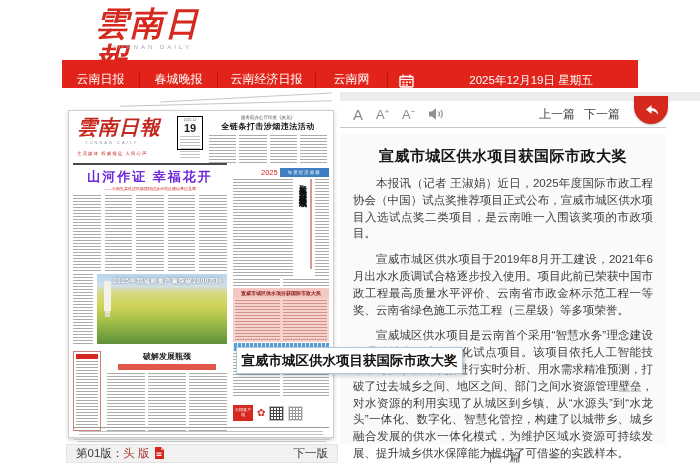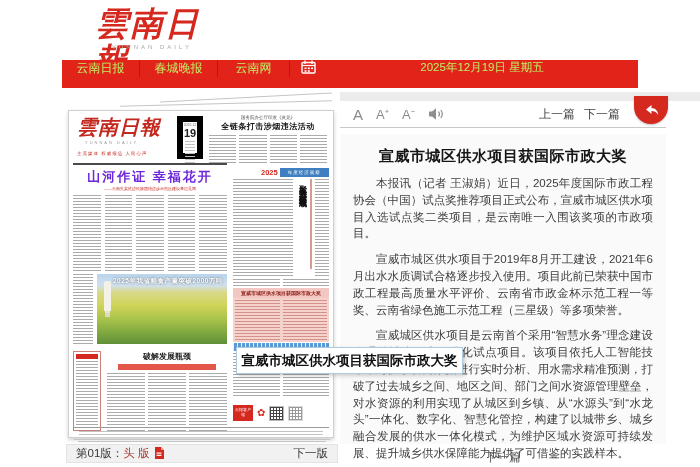--- a/index.html
+++ b/index.html
@@ -9,35 +9,35 @@
   .abs { position:absolute; }
   .micro { background:repeating-linear-gradient(180deg,#ababab 0 1px,transparent 1px 3px); }
   .micro-lt { background:repeating-linear-gradient(180deg,#c2c2c2 0 1px,transparent 1px 3px); }
   .micro-pink { background:repeating-linear-gradient(180deg,#d2918a 0 1px,transparent 1px 3px); }
 
   
   .logo { left:95px; top:6px; width:130px; color:#d5281e; font-family:"DejaVu Serif", serif;
           font-weight:bold; font-style:italic; font-size:33px; line-height:36px; letter-spacing:2px; }
   .logo-sub { left:112px; top:44px; font-size:6px; color:#a9a9a9; letter-spacing:3px; }
 
-  .nav { left:62px; top:60px; width:576px; height:28px; background:#e2231a; display:flex; align-items:flex-start; color:#bef264; }
+  .nav { left:62px; top:60px; width:576px; height:28px; background:#e2231a; display:flex; align-items:flex-end; color:#ffffff; }
   .nav-item { display:flex; align-items:center; justify-content:center; font-size:12px;
               border-right:1px solid rgba(120,0,0,.35); cursor:pointer; }
   .nav-cal { width:36px; display:flex; align-items:center; justify-content:center; }
   .nav-date { flex:1; display:flex; align-items:center; justify-content:center; font-size:11.5px; }
 
   
   .stackline { border-top:1px solid #c5c5c5; height:2px; }
   .paper { left:68px; top:110px; width:266px; height:328px; background:#fff;
            border:1px solid #cfcfcf; box-shadow:0 2px 4px rgba(0,0,0,.18); }
   .np-logo { left:8px; top:5px; width:100px; color:#c3271e; font-family:"DejaVu Serif", serif;
              font-weight:bold; font-style:italic; font-size:20px; line-height:22px; letter-spacing:1px; }
   .np-logo-sub { left:16px; top:29px; font-size:4px; color:#999; letter-spacing:2px; }
   .np-slogan { left:8px; top:40px; width:100px; font-size:4.5px; color:#c3271e; letter-spacing:1px; }
-  .np-datebox { left:108px; top:5px; width:26px; height:43px; border:6px solid #000000; text-align:center; padding-top:1px; }
+  .np-datebox { left:108px; top:5px; width:26px; height:34px; border:1px solid #000000; text-align:center; padding-top:1px; }
   .np-datebox .d-top { font-size:3.5px; color:#666; }
   .np-datebox .d-day { font-size:11px; font-weight:bold; color:#222; line-height:12px; }
   .np-datebox .d-lines { margin:2px 2px 0; height:22px; }
   .np-toparticle { left:140px; top:4px; width:118px; }
   .np-kicker { font-size:4.5px; color:#444; text-align:center; }
   .np-topheadline { font-size:8px; font-weight:bold; color:#111; text-align:center; margin-top:1px; letter-spacing:.5px; }
   .np-topcols { display:flex; gap:3px; margin-top:3px; height:30px; }
   .np-topcols div { flex:1; }
   .np-rule { left:4px; top:52px; width:154px; border-top:2px solid #4a4a4a; }
   .np-headline { left:4px; top:57px; width:154px; text-align:center; font-size:13px; font-weight:bold;
@@ -55,21 +55,21 @@
   .np-leftbox { left:4px; top:240px; width:28px; height:80px; border:1px solid #cc8078; padding:2px; }
   .np-leftbox .hd { height:5px; background:#d5281e; margin-bottom:2px; }
   .np-leftbox .bd { height:66px; }
   .np-midblock { left:38px; top:240px; width:120px; }
   .np-midheadline { text-align:center; font-size:8px; font-weight:bold; color:#222; }
   .np-midbanner { width:98px; height:6px; background:#e2574a; margin:2px auto 3px; }
   .np-midcols { display:flex; gap:3px; height:58px; }
   .np-midcols div { flex:1; }
   .np-rightcol { left:164px; top:57px; width:96px; }
   .np-ecobanner { display:flex; height:9px; align-items:center; }
-  .np-ecoyear { font-size:7.5px; font-weight:bold; color:#d5281e; margin-right:2px;padding-left:28px; }
+  .np-ecoyear { font-size:7.5px; font-weight:normal; color:#d5281e; margin-right:2px;padding-left:28px; }
   .np-ecolabel { flex:1; background:#3f7fc1; color:#fff; font-size:4.5px; text-align:center; line-height:9px; letter-spacing:1px; }
   .np-vblock { margin-top:2px; height:98px; display:flex; gap:3px; }
   .np-vblock .c1 { flex:1; }
   .np-vheadline { writing-mode:vertical-rl; font-size:8px; font-weight:bold; color:#111; letter-spacing:1px; height:98px; }
   .np-vsep { width:2px; background:#d99a94; height:90px; }
   .np-vblock .c2 { width:14px; }
   .np-rcols2 { margin-top:2px; height:8px; display:flex; gap:3px; }
   .np-rcols2 div { flex:1; }
   .np-pink { left:164px; top:177px; width:96px; }
   .np-pink-title { font-size:5px; font-weight:bold; color:#8e1f17; background:#f3c7c2; text-align:center; padding:2px 0; }
@@ -120,20 +120,21 @@
 <body>
 
 <div id="stage">
 
   <div class="abs logo">雲南日報</div>
   <div class="abs logo-sub">YUNNAN DAILY</div>
 
   <div class="abs nav">
     <div class="nav-item" style="width:78px">云南日报</div>
     <div class="nav-item" style="width:78px">春城晚报</div>
+    <div class="nav-item" style="width:98px">云南经济日报</div>
     <div class="nav-item" style="width:72px">云南网</div>
     <div class="nav-cal">
       <svg width="15" height="14" viewBox="0 0 15 14">
         <rect x="1" y="2.5" width="13" height="10.5" rx="1" fill="none" stroke="#fff" stroke-width="1.4"></rect>
         <line x1="4" y1="0.5" x2="4" y2="4" stroke="#fff" stroke-width="1.4"></line>
         <line x1="11" y1="0.5" x2="11" y2="4" stroke="#fff" stroke-width="1.4"></line>
         <line x1="1" y1="5.5" x2="14" y2="5.5" stroke="#fff" stroke-width="1.2"></line>
         <rect x="3.5" y="7.5" width="2" height="1.6" fill="#fff"></rect>
           <rect x="6.8" y="7.5" width="2" height="1.6" fill="#fff"></rect>
         <rect x="10" y="7.5" width="2" height="1.6" fill="#fff"></rect>

